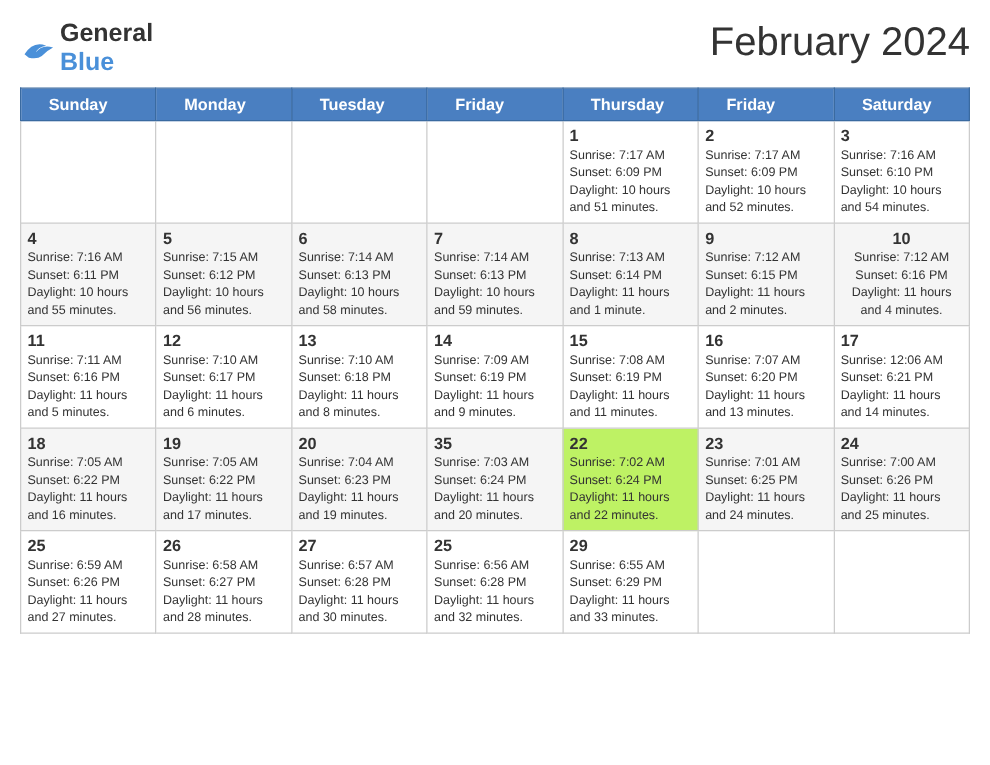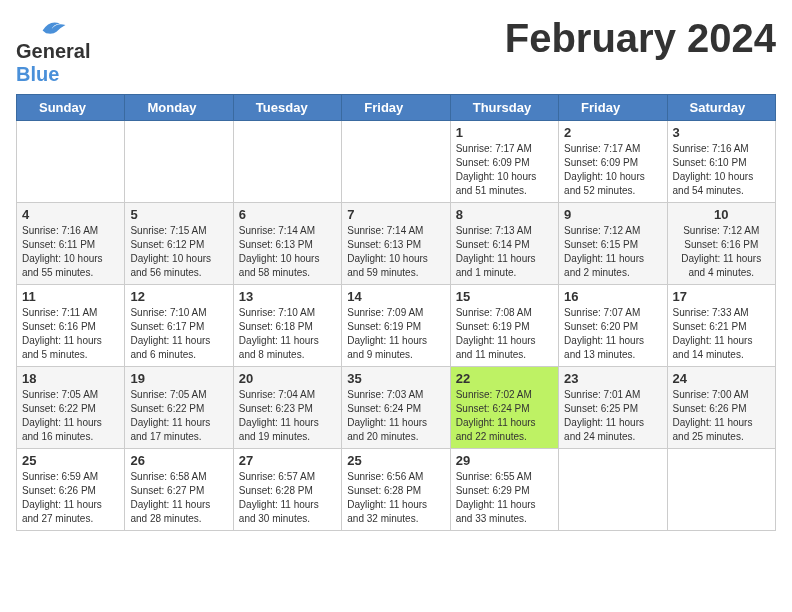--- a/index.html
+++ b/index.html
@@ -27,22 +27,22 @@
     }
     .logo-bird {
       width: 28px;
       height: 18px;
       margin-top: 2px;
     }
     .title-area {
       text-align: right;
     }
     .month-title {
-      font-size: 40px;
-      font-weight: bold;
+      font-size: 32px;
+      font-weight: normal;
       color: #333;
       line-height: 1.1;
     }
     .location {
       font-size: 15px;
       color: #333;
     }
     .calendar-table {
       width: 100%;
       border-collapse: collapse;
@@ -83,21 +83,21 @@
     .empty-cell {
       background: #fff !important;
     }
   </style>
 </head>
 <body>
 
 <div class="page">
   <div class="header-area">
     <div class="logo">
-      <div style="display:flex;align-items:center;gap:4px;flex-direction:column;">
+      <div style="display:flex;align-items:center;gap:4px;">
         <svg class="logo-bird" viewBox="0 0 40 26">
           <path d="M5 18 Q15 2 30 8 Q20 10 18 16 Q25 6 38 10 Q30 14 25 20 Q20 24 10 22 Z" fill="#4a90d9"></path>
         </svg>
         <div>
           <span style="font-size:20px;font-weight:bold;color:#333;">General</span><br>
           <span style="font-size:20px;font-weight:bold;color:#4a90d9;">Blue</span>
         </div>
       </div>
     </div>
     <div class="title-area">
@@ -235,21 +235,21 @@
           </td>
           <td>
             <span class="day-number">16</span>
             <div class="cell-content" style="white-space: pre-line;">Sunrise: 7:07 AM
 Sunset: 6:20 PM
 Daylight: 11 hours
 and 13 minutes.</div>
           </td>
           <td>
             <span class="day-number">17</span>
-            <div class="cell-content" style="white-space: pre-line;">Sunrise: 7:33 AM
+            <div class="cell-content" style="white-space: pre-line;">Sunrise: 12:06 AM
 Sunset: 6:21 PM
 Daylight: 11 hours
 and 14 minutes.</div>
           </td>
         </tr>
         <tr style="background: rgb(245, 245, 245);">
           <td style="background: rgb(245, 245, 245);">
             <span class="day-number">18</span>
             <div class="cell-content" style="white-space: pre-line;">Sunrise: 7:05 AM
 Sunset: 6:22 PM

